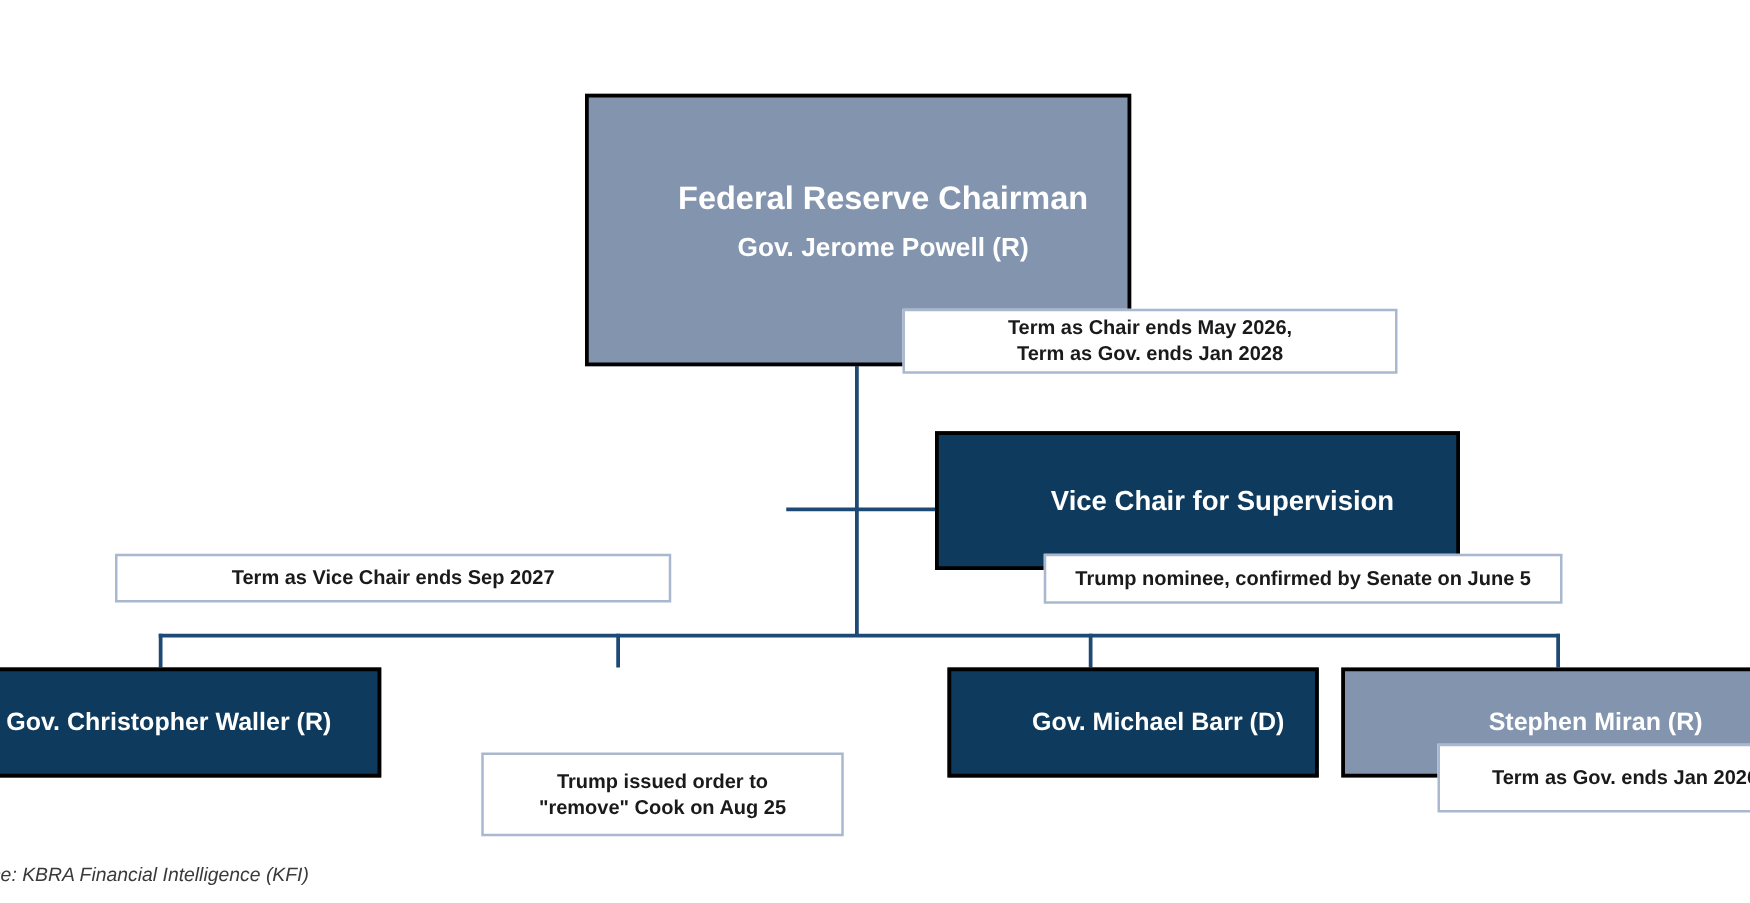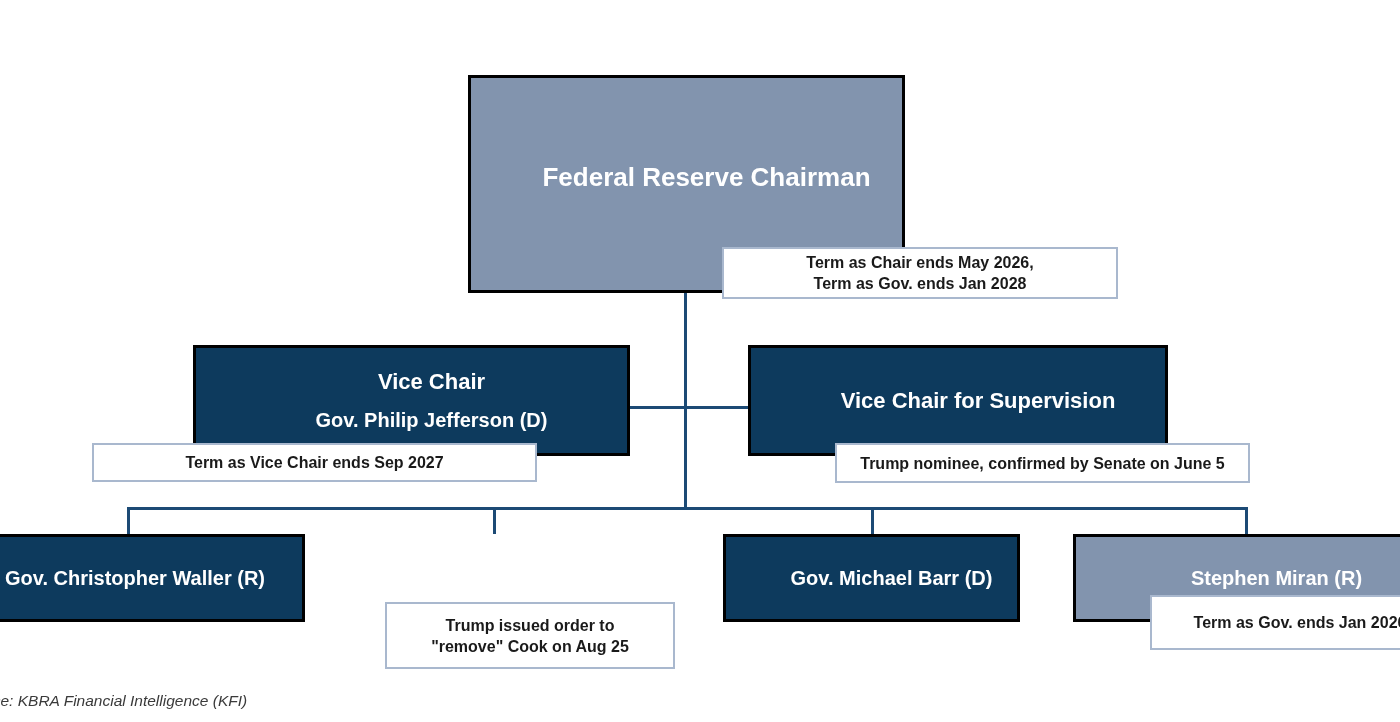--- a/index.html
+++ b/index.html
@@ -35,21 +35,21 @@
   #box-chairman .person{font-size:21px;line-height:25px;}
   
   #box-vc{left:193px;top:345px;width:437px;height:111px;gap:13px;}
   #box-vcs{left:748px;top:345px;width:420px;height:111px;}
   #box-vc .role,#box-vcs .role{font-size:22px;line-height:26px;}
   #box-vc .person,#box-vcs .person{font-size:20px;line-height:24px;}
   
   .gov{top:534px;height:88px;font-size:20px;white-space:nowrap;}
   #box-waller{left:-75px;width:380px;}
   #box-cook{left:356px;width:282px;}
-  #box-barr{left:723px;width:297px;align-items:center;}
+  #box-barr{left:758px;width:297px;align-items:center;}
   #box-miran{left:1073px;width:367px;}
   
   #note-chair{left:722px;top:247px;width:396px;height:52px;}
   #note-vc{left:92px;top:443px;width:445px;height:39px;}
   #note-vcs{left:835px;top:443px;width:415px;height:40px;}
   #note-cook{left:385px;top:602px;width:290px;height:67px;}
   #note-miran{left:1150px;top:595px;width:300px;height:55px;}
   
   #line-center{left:684px;top:291px;width:3px;height:218px;}
   #line-mid{left:629px;top:406px;width:120px;height:3px;}
@@ -68,30 +68,27 @@
   <div class="line" id="line-center"></div>
   <div class="line" id="line-mid"></div>
   <div class="line" id="line-bottom"></div>
   <div class="line" id="drop-waller"></div>
   <div class="line" id="drop-cook"></div>
   <div class="line" id="drop-barr"></div>
   <div class="line" id="drop-miran"></div>
 
   <div class="box slate" id="box-chairman">
     <div class="role">Federal Reserve Chairman</div>
+    <div class="person">Gov. Jerome Powell (R)</div>
   </div>
   <div class="note" id="note-chair">
     <div>Term as Chair ends May 2026,</div>
     <div>Term as Gov. ends Jan 2028</div>
   </div>
 
-  <div class="box navy" id="box-vc">
-    <div class="role">Vice Chair</div>
-    <div class="person">Gov. Philip Jefferson (D)</div>
-  </div>
   <div class="note" id="note-vc">
     <div>Term as Vice Chair ends Sep 2027</div>
   </div>
 
   <div class="box navy" id="box-vcs">
     <div class="role">Vice Chair for Supervision</div>
   </div>
   <div class="note" id="note-vcs">
     <div>Trump nominee, confirmed by Senate on June 5</div>
   </div>

